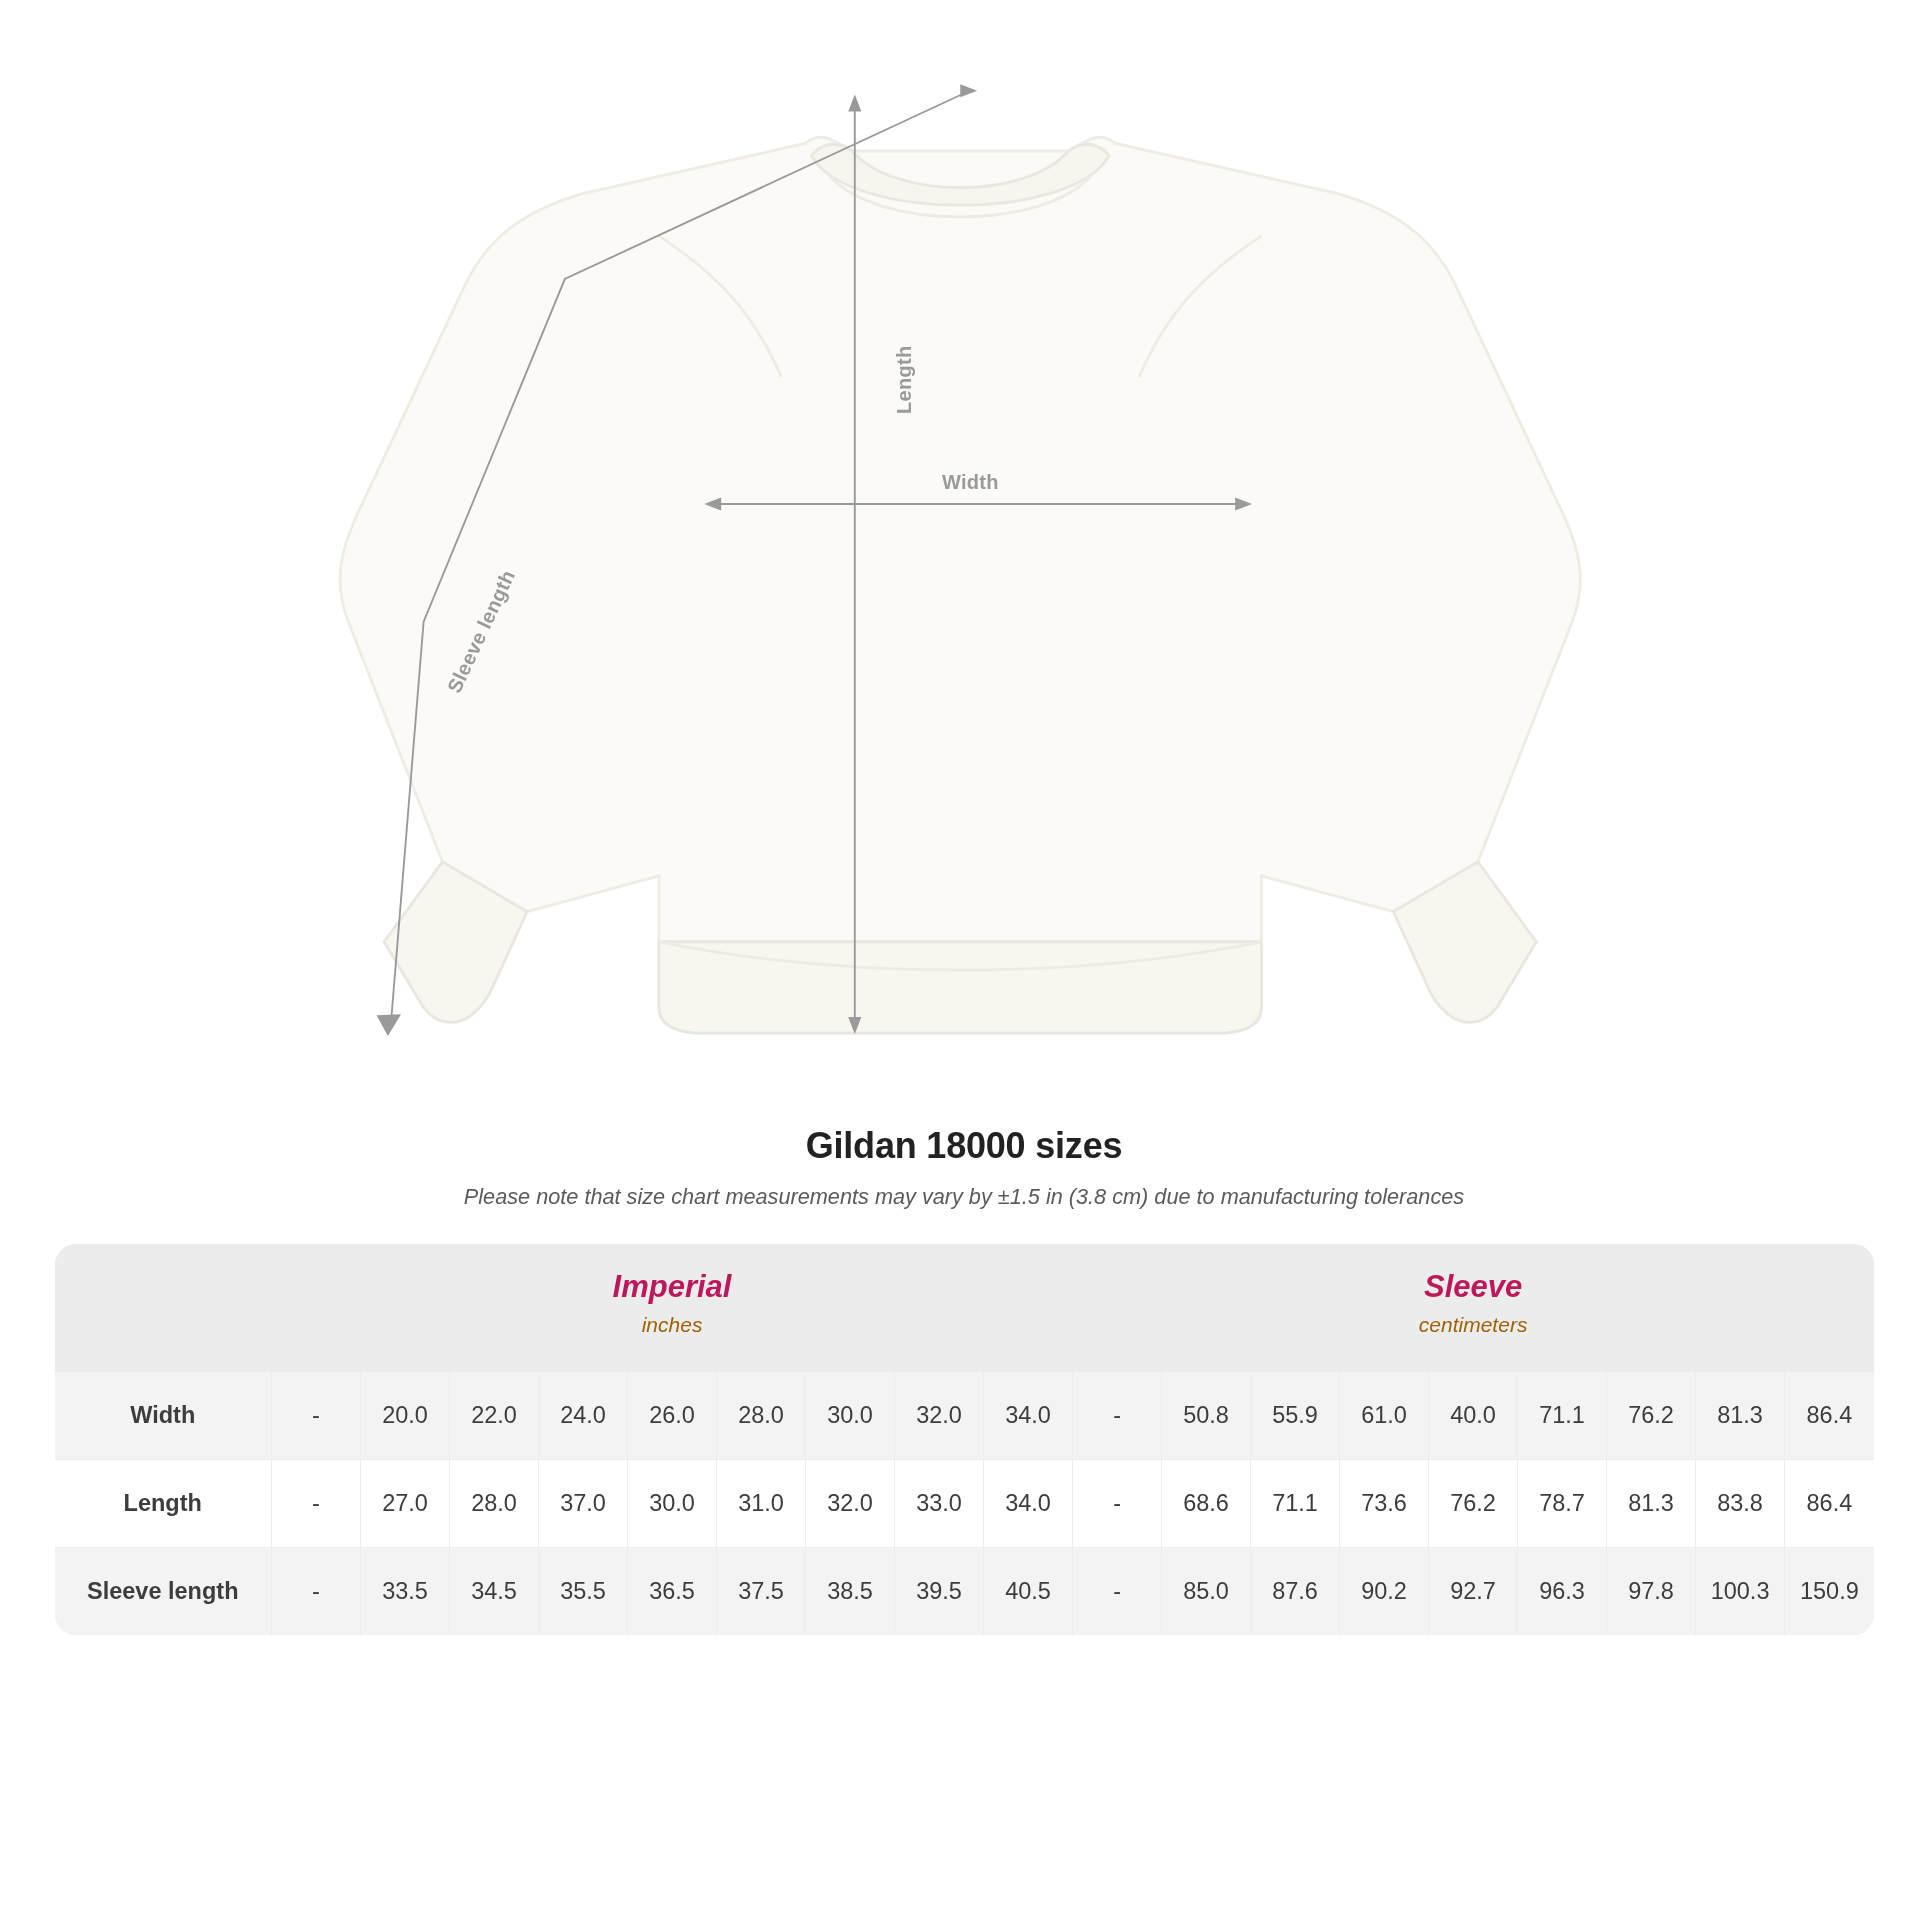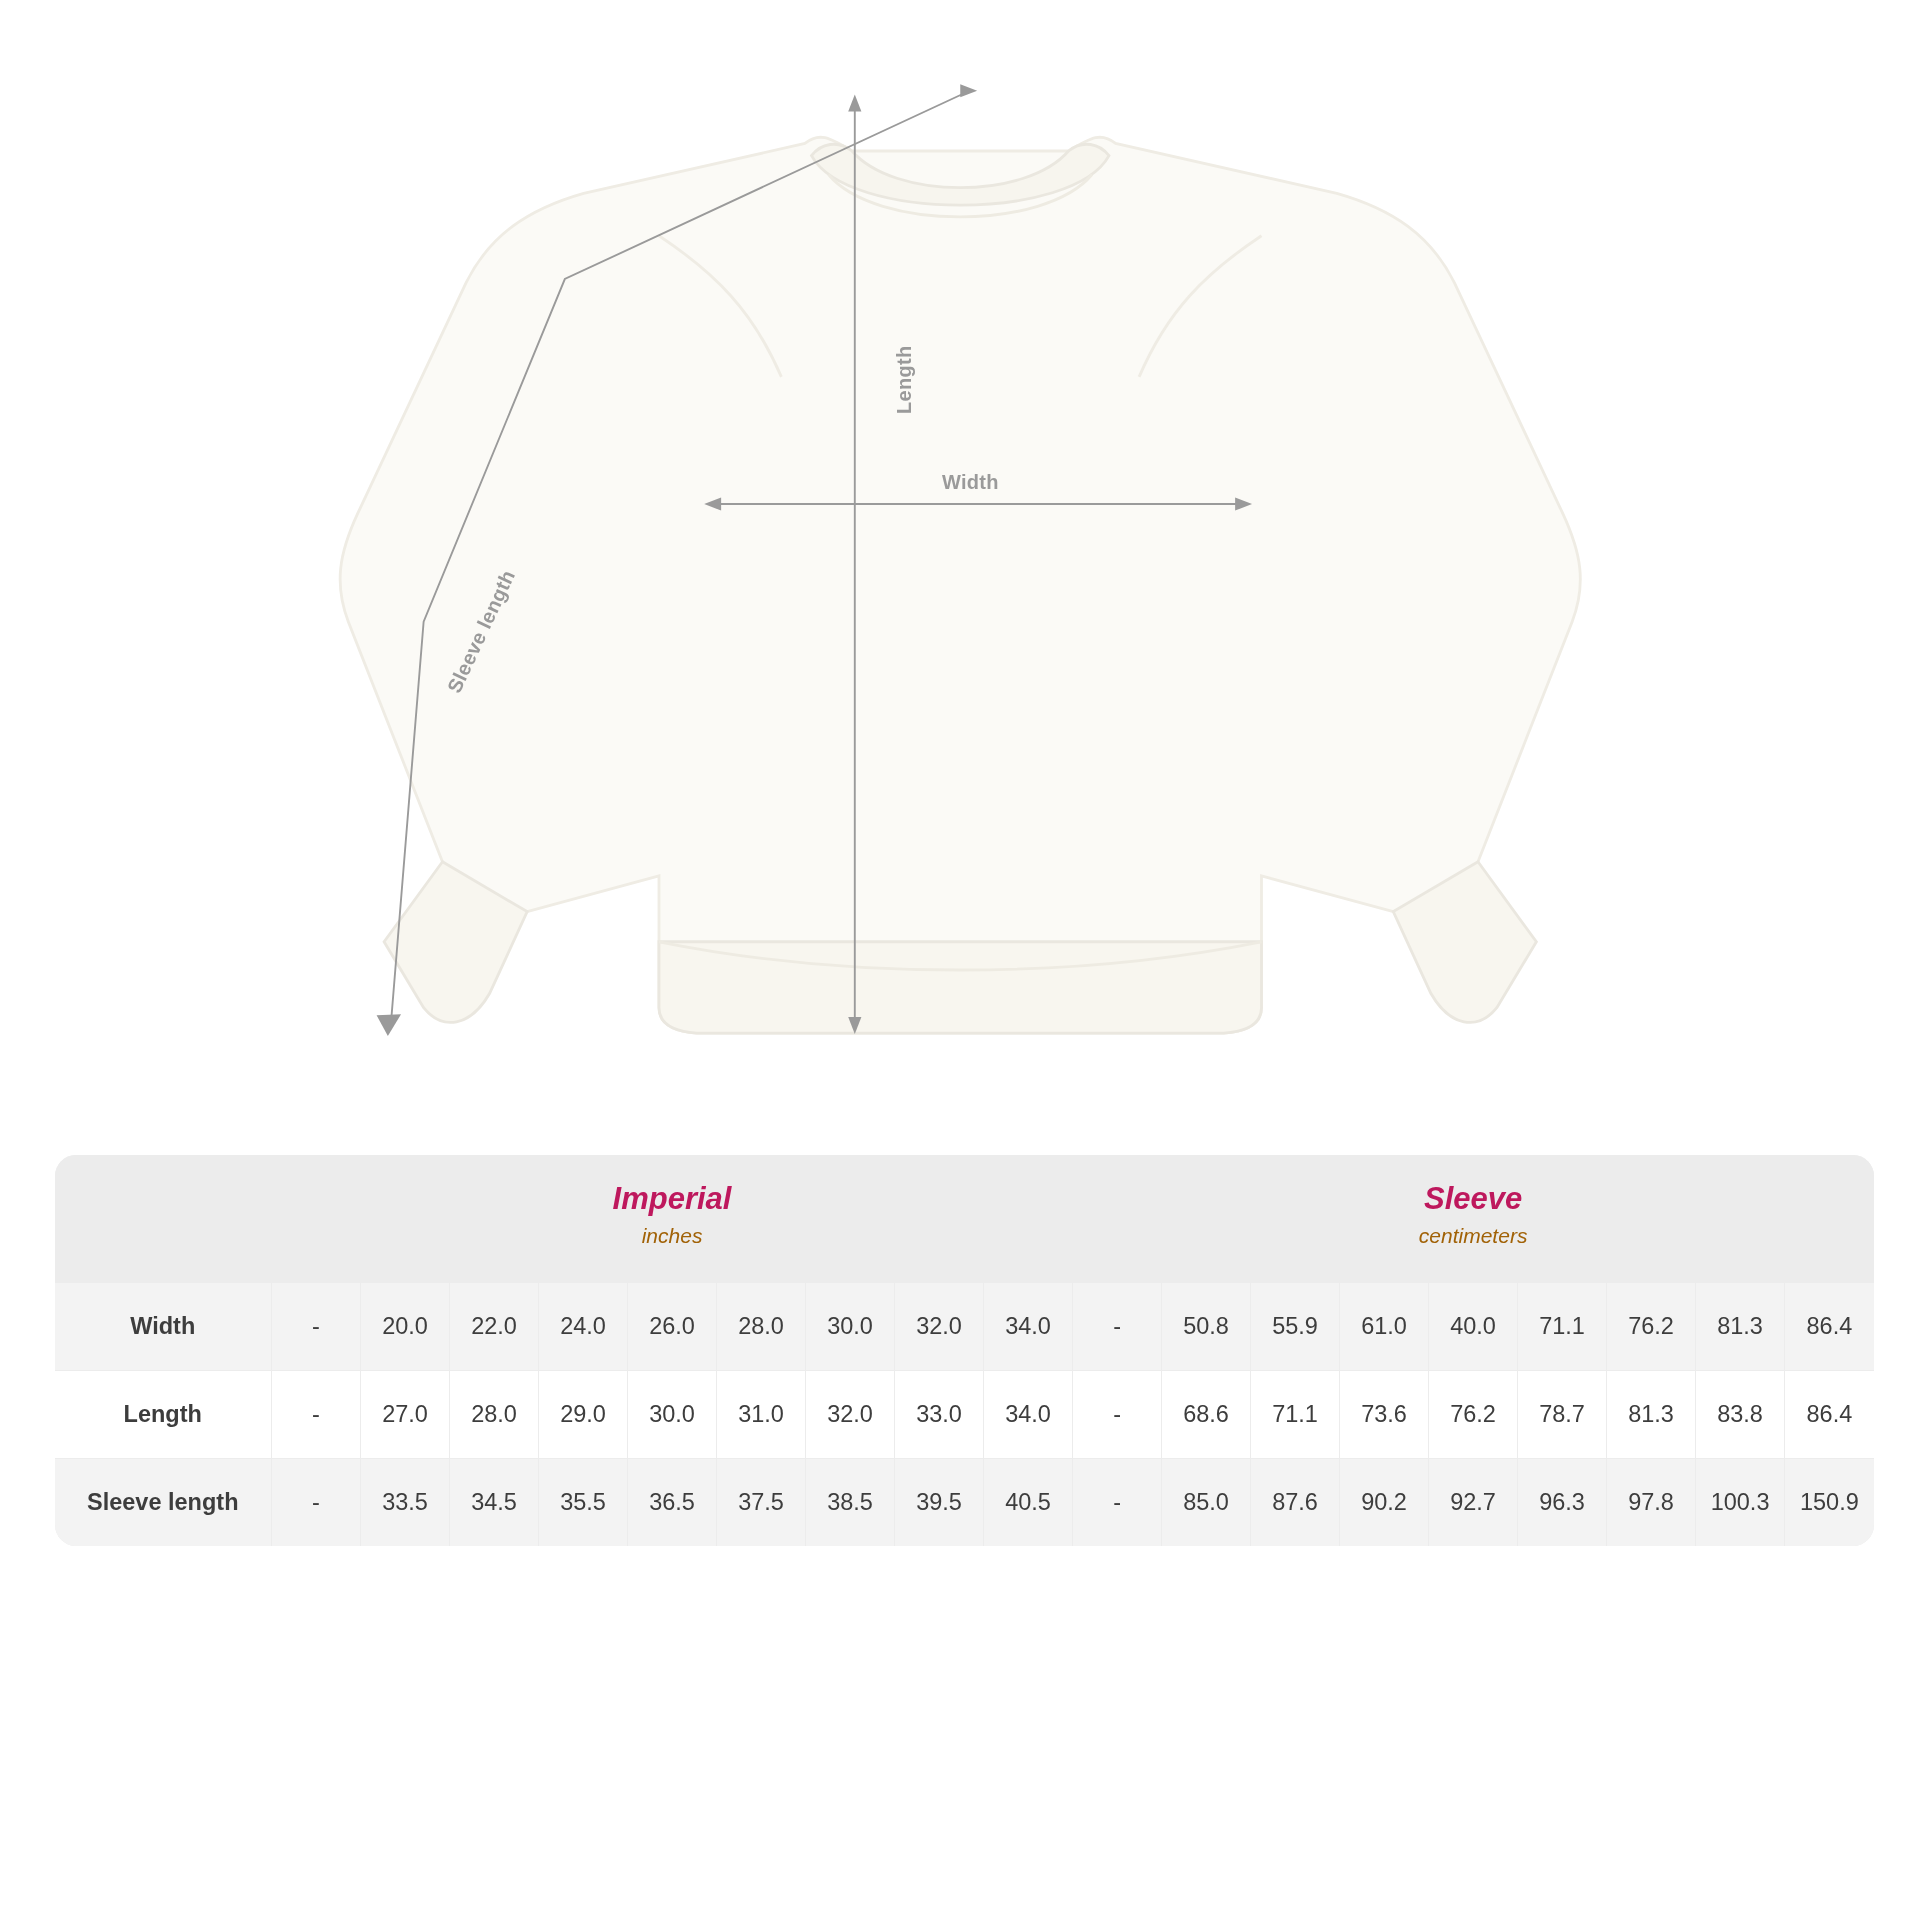--- a/index.html
+++ b/index.html
@@ -192,20 +192,24 @@
         <polygon points="1038,96 1020,89 1020,103" fill="#9a9a9a" stroke="none"></polygon>
         <polygon points="412,1100 400,1078 426,1077" fill="#9a9a9a" stroke="none"></polygon>
       </g>
     </svg>
 
     <div class="dim-label vertical" style="left: 893px; top: 414px;">Length</div>
     <div class="dim-label" style="left: 942px; top: 471px;">Width</div>
     <div class="dim-label sleeve" style="left: 443px; top: 687px;">Sleeve length</div>
   </div>
 
+  <div class="title-block">
+    <div class="chart-title">Gildan 18000 sizes</div>
+    <div class="chart-note">Please note that size chart measurements may vary by ±1.5 in (3.8 cm) due to manufacturing tolerances</div>
+  </div>
 
   <div class="table-wrap">
     <table class="size-table">
       <colgroup>
         <col class="col-label">
         <col class="col-val">
           <col class="col-val">
           <col class="col-val">
           <col class="col-val">
           <col class="col-val">
@@ -257,21 +261,21 @@
           <td>76.2</td>
           <td>81.3</td>
           <td>86.4</td>
         </tr>
 
         <tr class="data-row plain">
           <td class="row-label">Length</td>
           <td>-</td>
           <td>27.0</td>
           <td>28.0</td>
-          <td>29.0</td>
+          <td>37.0</td>
           <td>30.0</td>
           <td>31.0</td>
           <td>32.0</td>
           <td>33.0</td>
           <td>34.0</td>
           <td>-</td>
           <td>68.6</td>
           <td>71.1</td>
           <td>73.6</td>
           <td>76.2</td>

